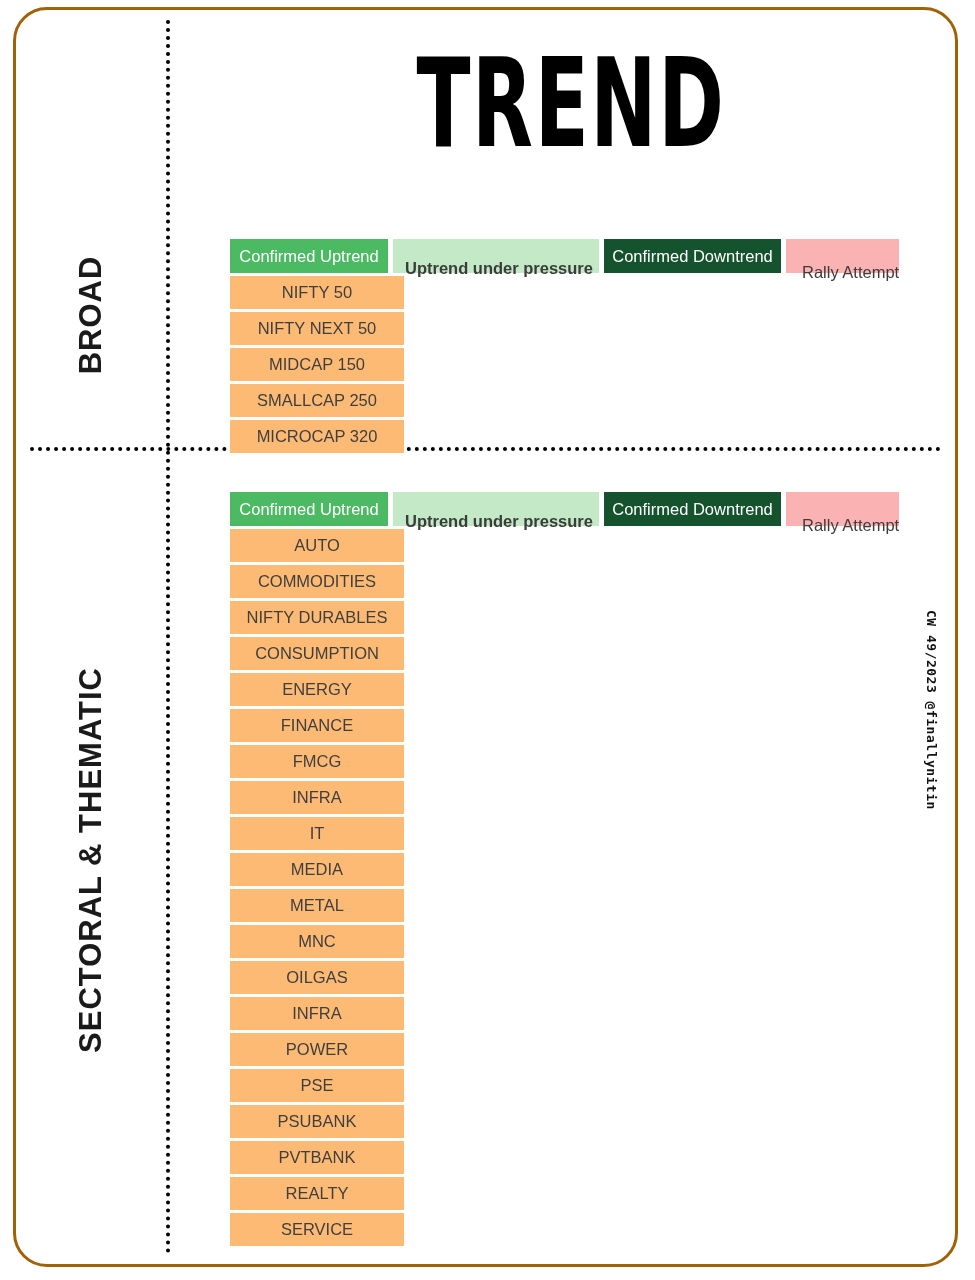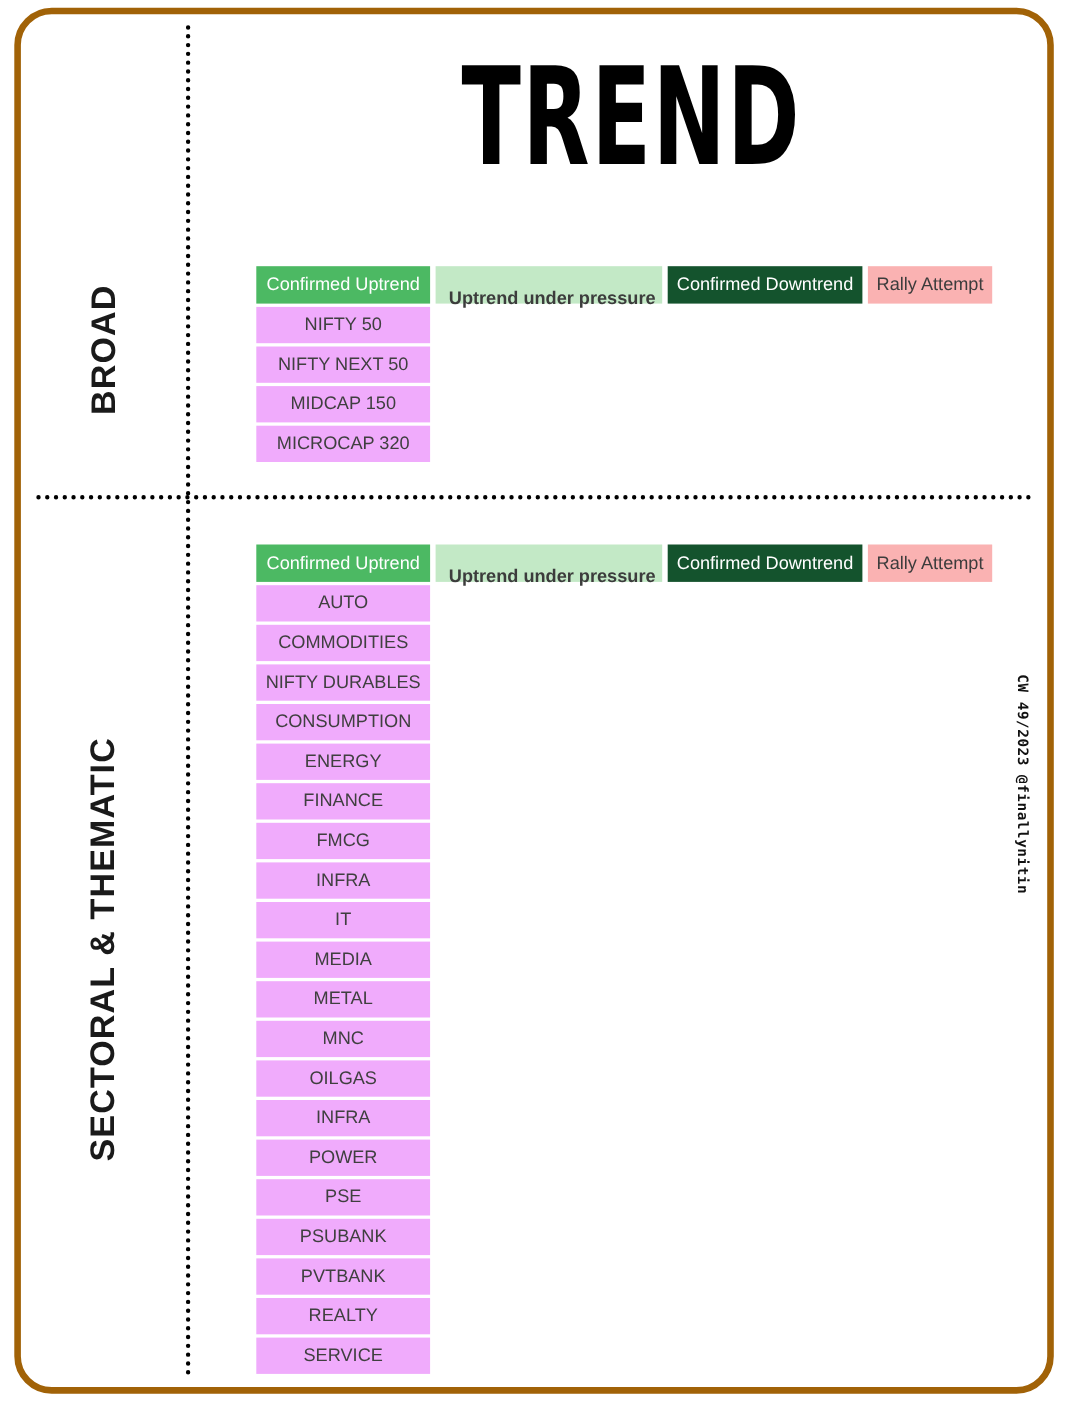--- a/index.html
+++ b/index.html
@@ -15,21 +15,21 @@
     position: relative;
   }
 
   
   .card {
     position: absolute;
     left: 13px;
     top: 7px;
     width: 945px;
     height: 1260px;
-    border: 6px solid #a16207;
+    border: 3px solid #a16207;
     border-radius: 34px;
     box-sizing: border-box;
     background: #ffffff;
   }
 
   
   .v-divider {
     position: absolute;
     left: 150px;
     top: 10px;
@@ -111,42 +111,42 @@
     line-height: 34px;
     font-size: 16.5px;
     text-align: center;
     box-sizing: border-box;
     padding: 0 12px;
     white-space: nowrap;
   }
   .status-head.c0 { background: #4CB963; color: #ffffff; width: 158px; padding: 0; }
   .status-head.c1 { background: #C3E9C6; color: #3c3c3c; width: 206px; padding: 12px; font-weight: bold; }
   .status-head.c2 { background: #14532d; color: #ffffff; width: 177px; padding: 0; }
-  .status-head.c3 { background: #FAB2B2; color: #3c3c3c; width: 113px; padding: 0; }
+  .status-head.c3 { background: #FAB2B2; color: #3c3c3c; width: 113px; padding: 16px; }
 
   
   .items {
     display: flex;
     flex-direction: column;
     gap: 3px;
   }
   .item-row {
     display: flex;
     gap: 5px;
   }
   .item-cell {
     height: 33px;
     line-height: 33px;
     font-size: 16.5px;
     text-align: center;
     color: #3f3f3f;
     box-sizing: border-box;
     white-space: nowrap;
   }
-  .item-cell.c0 { width: 158px; background: #f0abfc; }
+  .item-cell.c0 { width: 174px; background: #fdba74; }
   .item-cell.c1 { width: 190px; background: transparent; }
   .item-cell.c2 { width: 177px; background: transparent; }
   .item-cell.c3 { width: 113px; background: transparent; }
 
   
   .credit {
     position: absolute;
     right: 16px;
     top: 600px;
     font-family: "DejaVu Sans Mono", "Liberation Mono", monospace;
@@ -197,20 +197,26 @@
           <div class="item-cell c2"></div>
           <div class="item-cell c3"></div>
         </div>
         <div class="item-row">
           <div class="item-cell c0">MIDCAP 150</div>
           <div class="item-cell c1"></div>
           <div class="item-cell c2"></div>
           <div class="item-cell c3"></div>
         </div>
         <div class="item-row">
+          <div class="item-cell c0">SMALLCAP 250</div>
+          <div class="item-cell c1"></div>
+          <div class="item-cell c2"></div>
+          <div class="item-cell c3"></div>
+        </div>
+        <div class="item-row">
           <div class="item-cell c0">MICROCAP 320</div>
           <div class="item-cell c1"></div>
           <div class="item-cell c2"></div>
           <div class="item-cell c3"></div>
         </div>
       </div>
   </div>
 
   <div class="section" id="section-sectoral">
     <div class="status-header">

